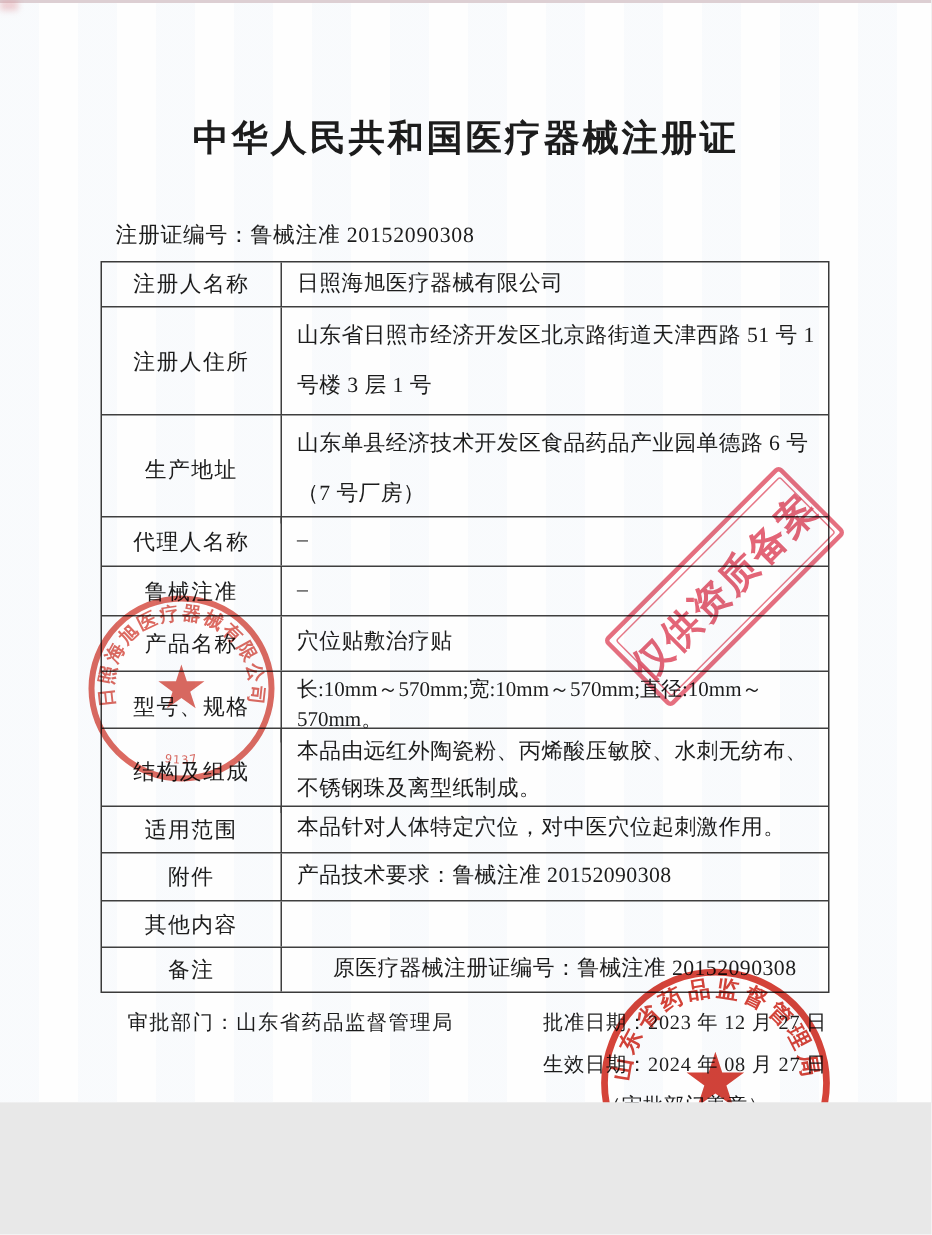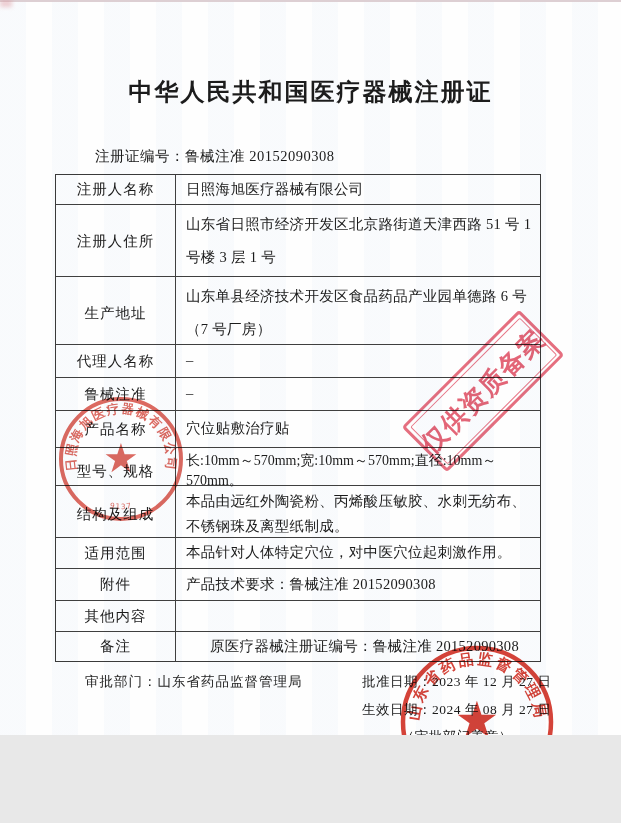--- a/index.html
+++ b/index.html
@@ -9,23 +9,23 @@
     background-image:repeating-linear-gradient(90deg, rgba(242,246,251,.45) 0 26px, rgba(255,255,255,0) 26px 52px);
     font-family:"Liberation Serif","DejaVu Serif",serif;
     color:#1c1c1c;overflow:hidden;
   }
   .top-edge{position:absolute;left:0;top:0;width:621px;height:2px;background:#ddcfd3;}
   .corner-smudge{position:absolute;left:0;top:0;width:12px;height:7px;background:rgba(214,120,130,.35);filter:blur(2px);}
   .title{
     position:absolute;left:0;top:76px;width:621px;text-align:center;
     font-size:24px;font-weight:bold;letter-spacing:2px;
   }
-  .cert-line{position:absolute;left:95px;top:147px;font-size:14.5px;letter-spacing:.5px;}
+  .cert-line{position:absolute;left:77px;top:147px;font-size:14.5px;letter-spacing:.5px;}
   .table{
-    position:absolute;left:55px;top:174px;width:486px;
+    position:absolute;left:67px;top:174px;width:486px;
     border:1.5px solid #3a3a3a;box-sizing:border-box;background:rgba(255,255,255,.0);
   }
   .row{display:grid;grid-template-columns:120px 1fr;border-bottom:1px solid #3f3f3f;box-sizing:border-box;}
   .row:last-child{border-bottom:none;gap:12px;}
   .cell-label{
     border-right:1px solid #3f3f3f;display:flex;align-items:center;justify-content:center;
     font-size:14.5px;letter-spacing:1px;text-align:center;box-sizing:border-box;padding:2px;
   }
   .cell-value{
     display:flex;align-items:center;font-size:14.5px;

